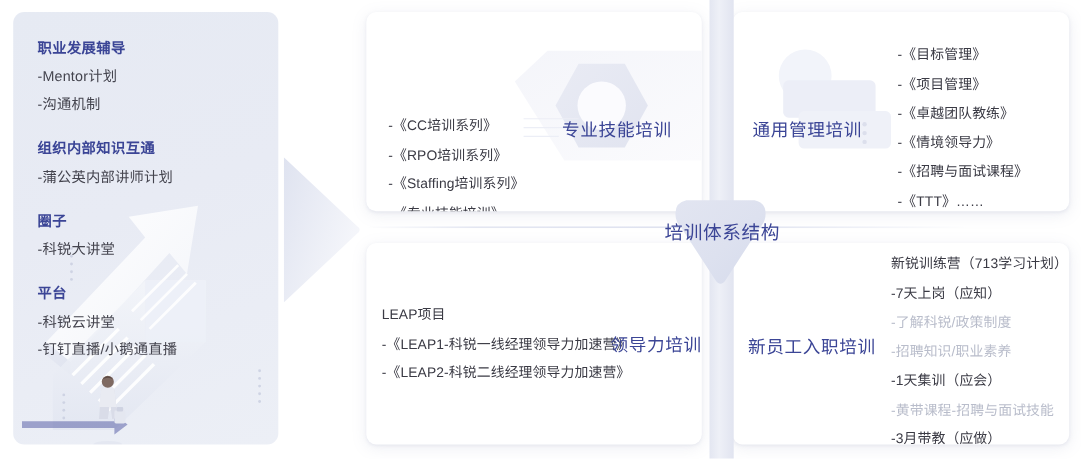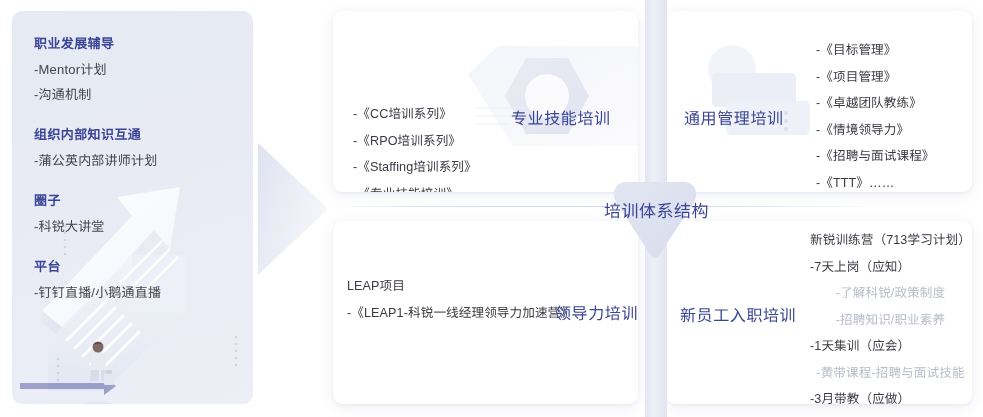--- a/index.html
+++ b/index.html
@@ -72,21 +72,21 @@
   .card-br { left: 666px; top: 221px; width: 306px; height: 183px; }
 
   .bullet-list { position: absolute; }
   .bi {
     font-size: 12.6px;
     color: #3a3a44;
     line-height: 26.5px;
     white-space: nowrap;
     letter-spacing: .1px;
   }
-  .bi.muted { color: #b9bdcb; text-align: center; }
+  .bi.muted { color: #b9bdcb; }
   .bi.plain { color: #3a3a44; }
 
   .cat-label {
     position: absolute;
     font-size: 16px;
     color: #3b4596;
     white-space: nowrap;
     letter-spacing: .6px;
     z-index: 4;
   }
@@ -234,20 +234,21 @@
       <div class="lp-group">
         <div class="lp-head">组织内部知识互通</div>
         <div class="lp-item">-蒲公英内部讲师计划</div>
       </div>
       <div class="lp-group">
         <div class="lp-head">圈子</div>
         <div class="lp-item">-科锐大讲堂</div>
       </div>
       <div class="lp-group">
         <div class="lp-head">平台</div>
+        <div class="lp-item">-科锐云讲堂</div>
         <div class="lp-item">-钉钉直播/小鹅通直播</div>
       </div>
     </div>
   </div>
 
   <svg class="big-arrow" viewBox="0 0 76 132" aria-hidden="true">
     <defs>
       <linearGradient id="gArrow" x1="0" y1="0" x2="1" y2="0.6">
         <stop offset="0%" stop-color="#dfe3f0"></stop>
         <stop offset="100%" stop-color="#f6f7fb"></stop>
@@ -323,20 +324,21 @@
       <div class="bi">-《招聘与面试课程》</div>
       <div class="bi">-《TTT》……</div>
     </div>
   </div>
 
   <div class="card card-bl">
     <div class="cat-label" style="left:222px; top:79px;">领导力培训</div>
     <div class="bullet-list" style="left:14px; top:52px;">
       <div class="bi plain">LEAP项目</div>
       <div class="bi">-《LEAP1-科锐一线经理领导力加速营》</div>
+      <div class="bi">-《LEAP2-科锐二线经理领导力加速营》</div>
     </div>
   </div>
 
   <div class="card card-br">
     <div class="cat-label" style="left:14px; top:81px;">新员工入职培训</div>
     <div class="bullet-list" style="left:144px; top:6px;">
       <div class="bi">新锐训练营（713学习计划）</div>
       <div class="bi">-7天上岗（应知）</div>
       <div class="bi muted">-了解科锐/政策制度</div>
       <div class="bi muted">-招聘知识/职业素养</div>

